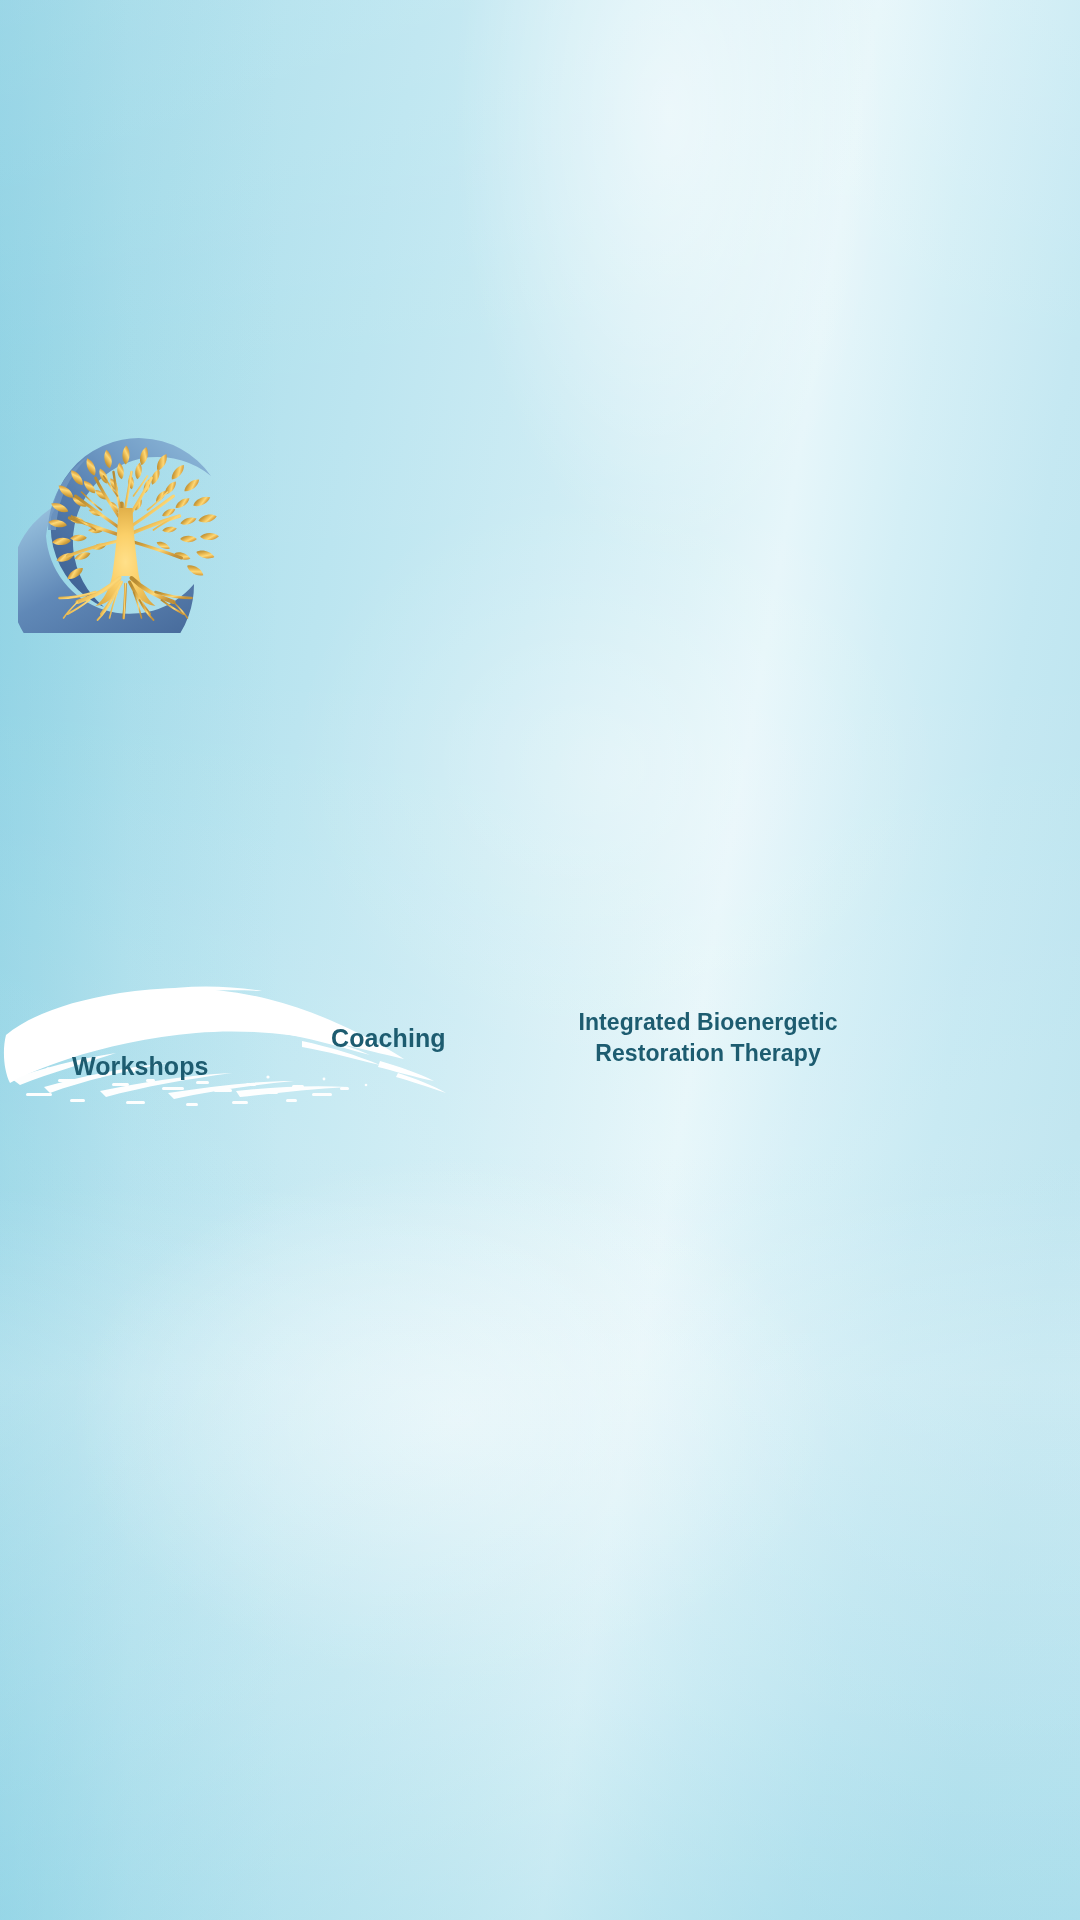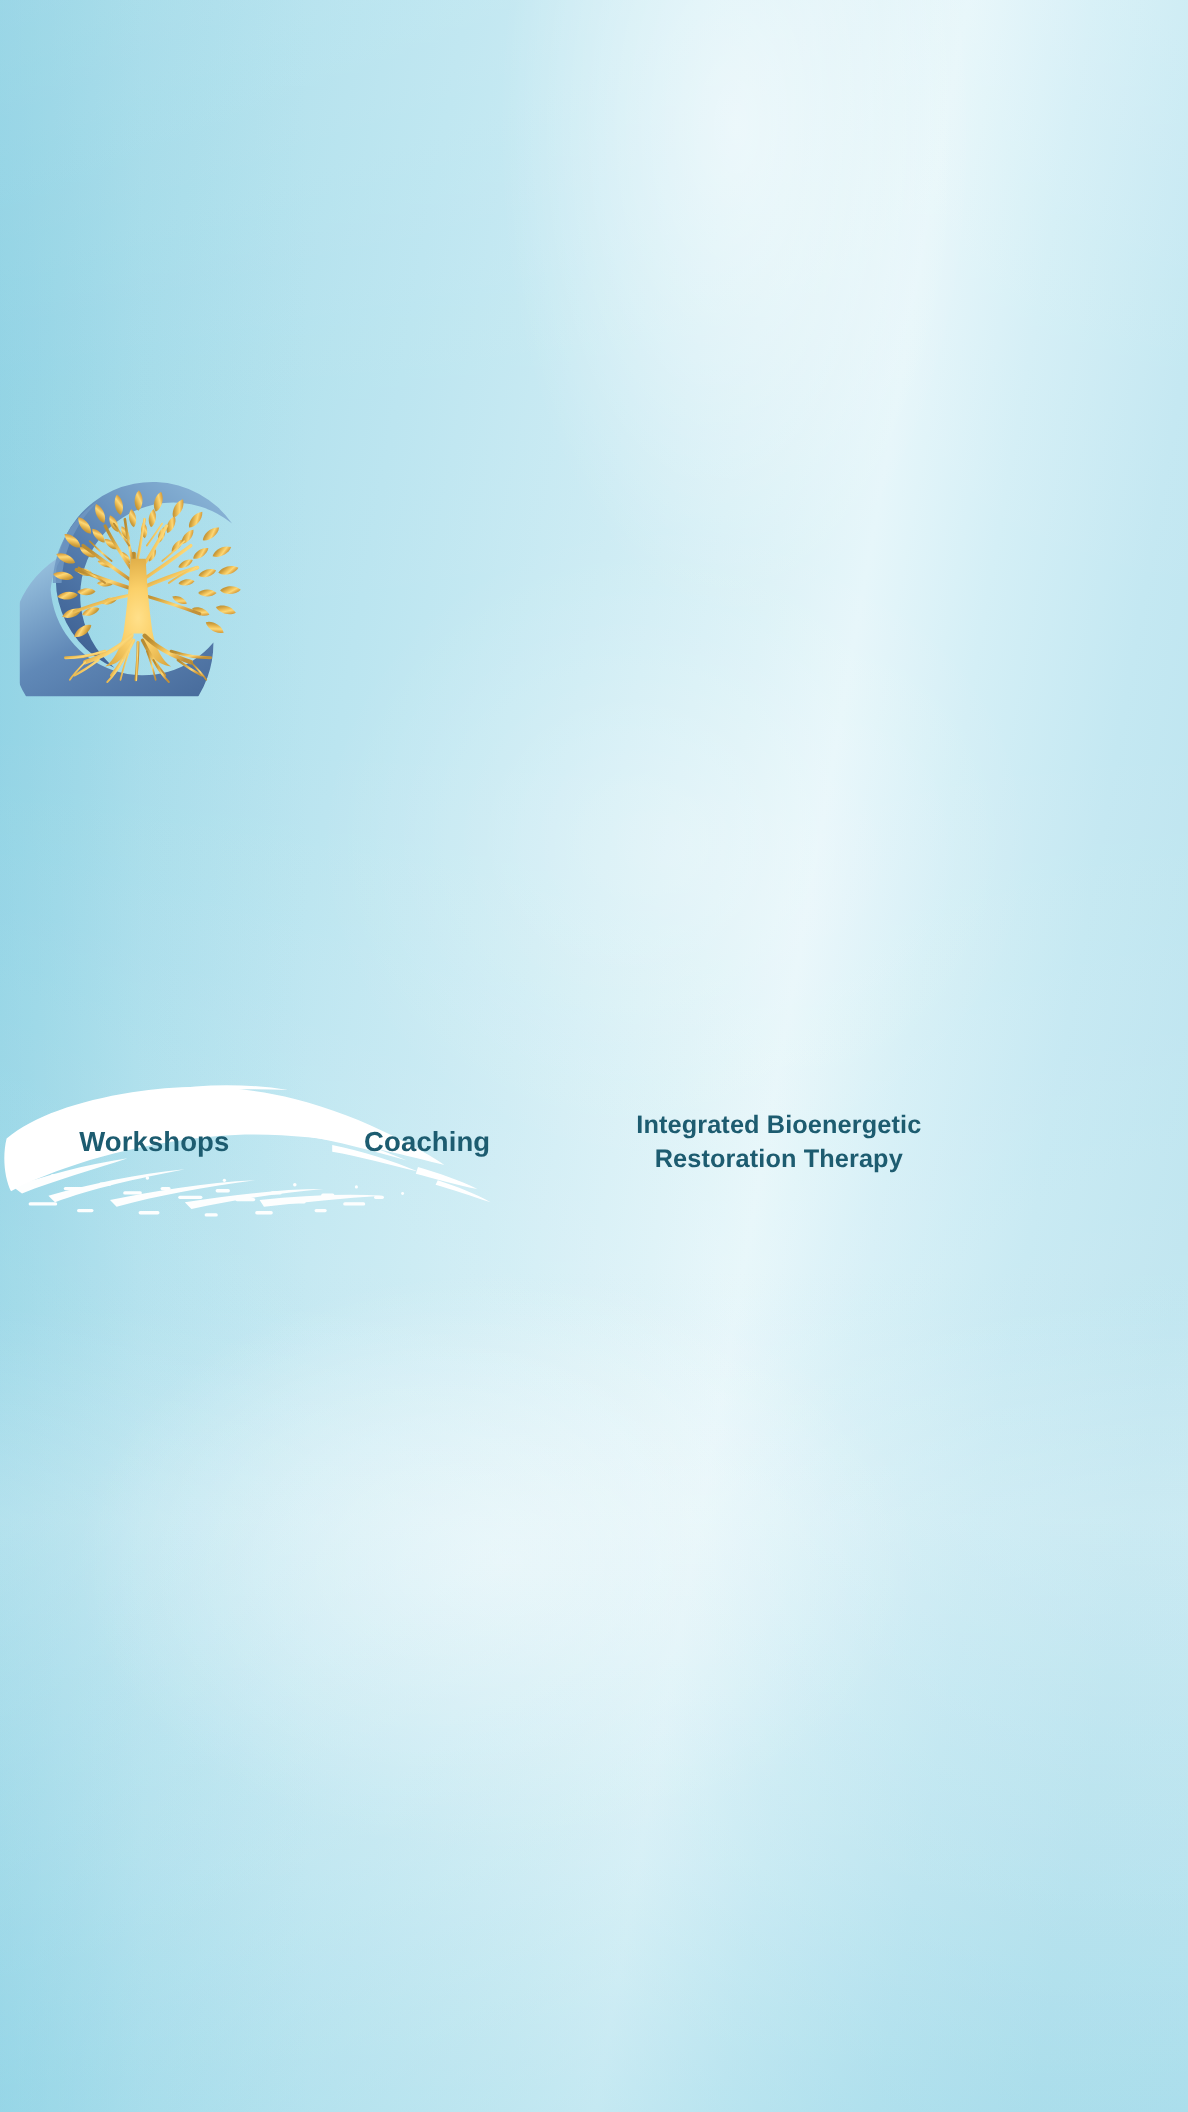--- a/index.html
+++ b/index.html
@@ -358,20 +358,20 @@
           <circle cx="366" cy="110" r="1.3"></circle>
         </g>
 
         <path d="M380 86 C 400 92 418 98 434 106 C 414 102 394 96 378 92 Z"></path>
         <path d="M398 98 C 416 104 432 110 446 118 C 428 112 410 106 396 102 Z"></path>
       </g>
     </svg>
   </div>
 
   <nav id="nav-row">
-    <a class="nav-item" id="nav-workshops" href="#" style="text-decoration:none;">Workshops</a>
+    <a class="nav-item" id="nav-workshops" href="#" style="text-decoration:none;margin-top:28px;">Workshops</a>
 
     <a class="nav-item" id="nav-coaching" href="#" style="text-decoration:none;">Coaching</a>
 
     <a class="nav-item" id="nav-ibrt" href="#" style="text-decoration:none;text-align:center;">Integrated Bioenergetic Restoration Therapy</a>
   </nav>
 
 </div>
 
 </body></html>

